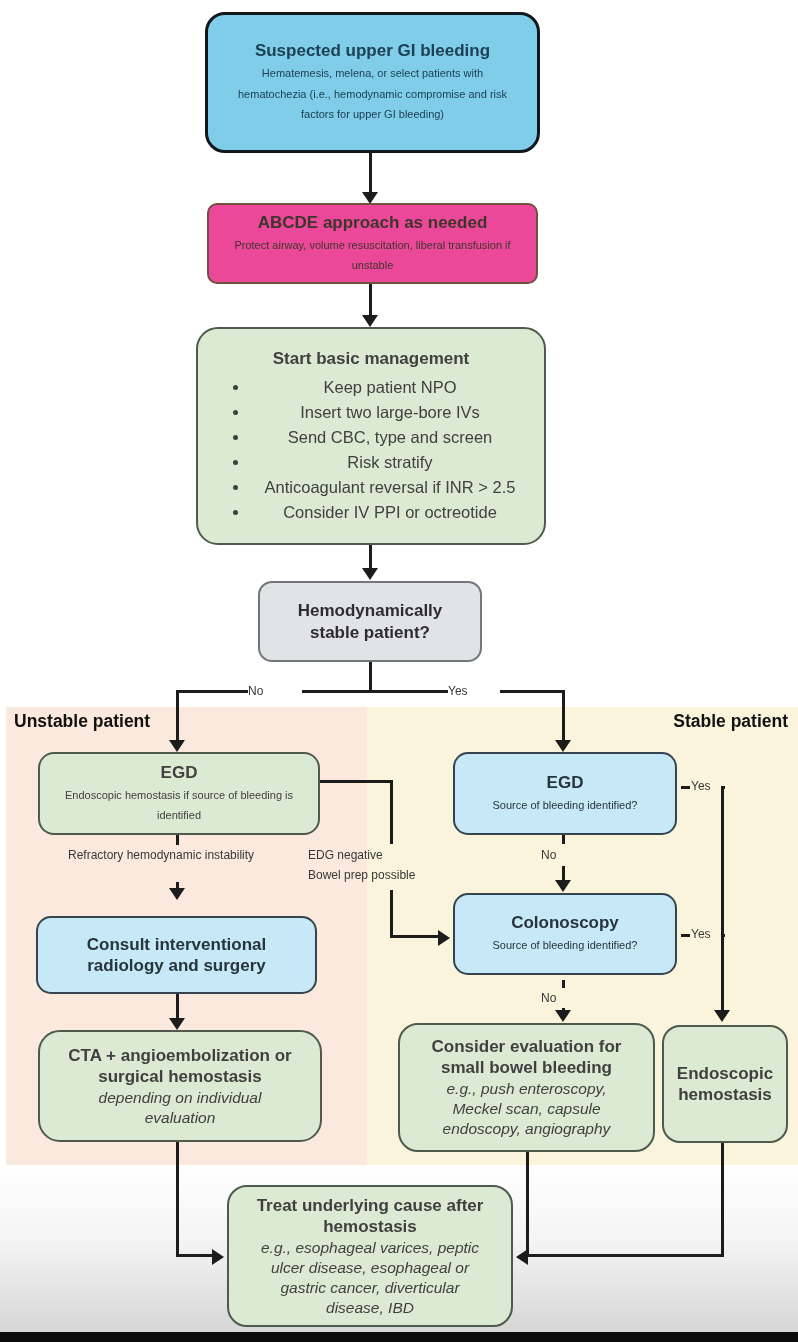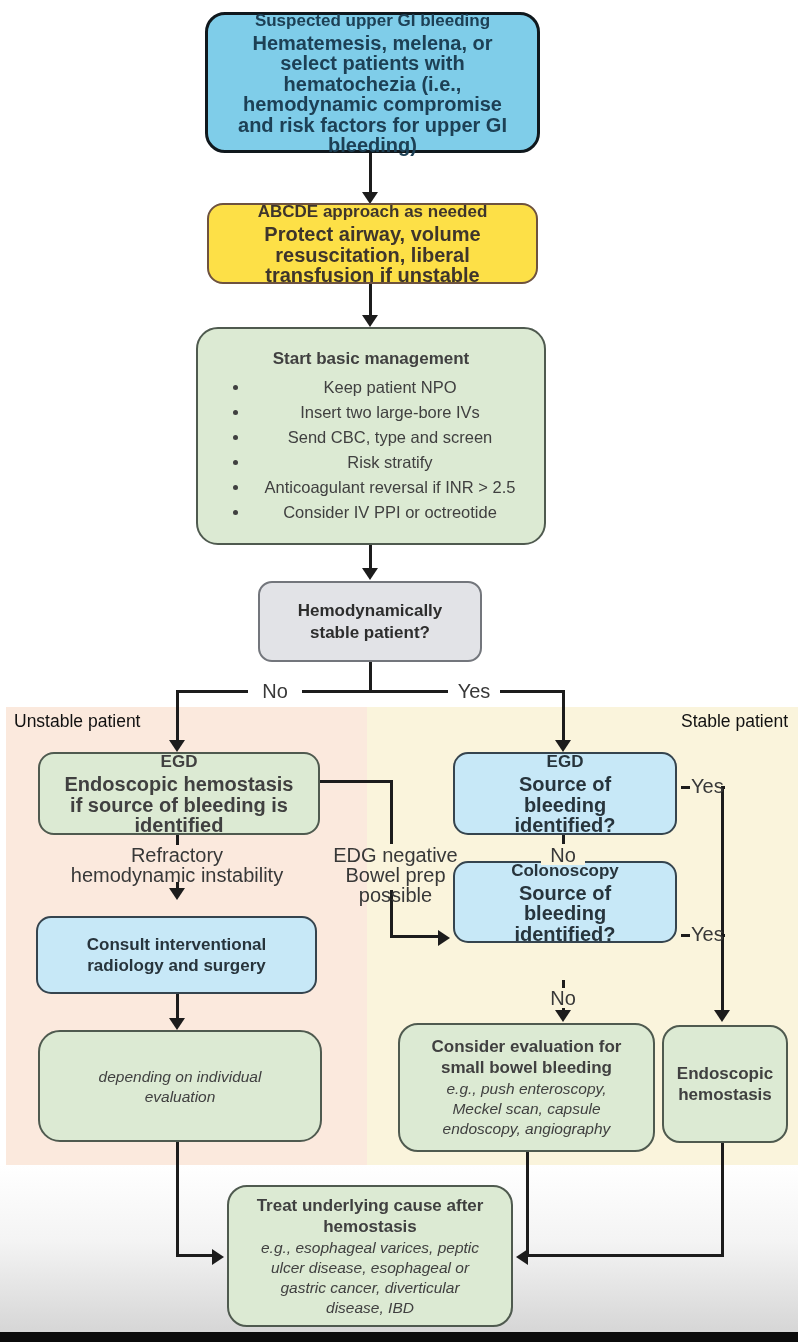--- a/index.html
+++ b/index.html
@@ -7,41 +7,41 @@
           font-family:"Liberation Sans", sans-serif;color:#333;}
   .region{position:absolute;}
   .region.pink{background:#fbe9dd;}
   .region.cream{background:#faf4dc;}
   .bottom-fade{position:absolute;left:0;top:1165px;width:798px;height:167px;
                background:linear-gradient(180deg,#ffffff 0%,#f4f4f4 45%,#d6d6d6 100%);}
   .bottom-bar{position:absolute;left:0;top:1332px;width:798px;height:10px;background:#0b0b0b;}
   .box{position:absolute;box-sizing:border-box;display:flex;flex-direction:column;
        justify-content:center;align-items:center;text-align:center;padding:6px 24px;z-index:3;}
   .c-topblue{background:#7fcde9;border:3.5px solid #10181d;border-radius:20px;color:#1d4055;}
-  .c-salmon{background:#fde047;border:2.5px solid #6e523f;border-radius:16px;color:#3e352c;}
+  .c-salmon{background:#ec4899;border:2.5px solid #6e523f;border-radius:10px;color:#3e352c;}
   .c-green{background:#dcead3;border:2.5px solid #4f5a4f;border-radius:22px;color:#404040;}
   .c-gray{background:#e2e3e7;border:2.5px solid #73767c;border-radius:14px;color:#2d2d2d;}
   .c-blue{background:#c7e8f7;border:2.5px solid #35444e;border-radius:15px;color:#27343c;}
   .btitle{font-weight:bold;font-size:17px;line-height:21px;}
-  .bbody{font-size:20px;line-height:20.5px;margin-top:2px;font-weight:bold;}
+  .bbody{font-size:11px;line-height:20.5px;margin-top:2px;}
   .bnote{font-style:italic;font-size:15.5px;line-height:20px;margin-top:1px;}
   .bullets{margin:6px 0 0 0;padding:0 0 0 38px;text-align:center;font-size:16.5px;line-height:25px;
            list-style:disc outside;align-self:stretch;}
   .vl{position:absolute;width:3px;background:#1c1c1c;z-index:2;}
   .hl{position:absolute;height:3px;background:#1c1c1c;z-index:2;}
   .ah-down{position:absolute;width:0;height:0;border-left:8px solid transparent;
            border-right:8px solid transparent;border-top:12px solid #1c1c1c;z-index:2;}
   .ah-right{position:absolute;width:0;height:0;border-top:8px solid transparent;
             border-bottom:8px solid transparent;border-left:12px solid #1c1c1c;z-index:2;}
   .ah-left{position:absolute;width:0;height:0;border-top:8px solid transparent;
            border-bottom:8px solid transparent;border-right:12px solid #1c1c1c;z-index:2;}
-  .elabel{position:absolute;font-size:20px;line-height:20px;color:#383838;text-align:center;z-index:4;}
+  .elabel{position:absolute;font-size:12px;line-height:20px;color:#383838;z-index:4;}
   .elabel.onwhite{background:#ffffff;}
   .elabel.oncream{background:#faf4dc;}
-  .region-label{position:absolute;font-weight:normal;font-size:17.5px;color:#111;z-index:4;}
+  .region-label{position:absolute;font-weight:bold;font-size:17.5px;color:#111;z-index:4;}
 </style>
 </head>
 <body>
 
 <div class="canvas">
 
   <div class="region pink" style="left:6px;top:707px;width:361px;height:458px;"></div>
   <div class="region cream" style="left:367px;top:707px;width:431px;height:460px;"></div>
   <div class="bottom-fade"></div>
   <div class="bottom-bar"></div>
@@ -140,29 +140,30 @@
   <div class="box c-green" style="left:38px;top:752px;width:282px;height:83px;border-radius:16px;">
     <div class="btitle">EGD</div>
     <div class="bbody">Endoscopic hemostasis if source of bleeding is identified</div>
   </div>
 
   <div class="box c-blue" style="left:36px;top:900px;width:281px;height:78px;margin-top:16px;">
     <div class="btitle">Consult interventional radiology and surgery</div>
   </div>
 
   <div class="box c-green" style="left:38px;top:1030px;width:284px;height:112px;">
+    <div class="btitle">CTA + angioembolization or surgical hemostasis</div>
     <div class="bnote">depending on individual evaluation</div>
   </div>
 
   <div class="box c-blue" style="left:453px;top:752px;width:224px;height:83px;">
     <div class="btitle">EGD</div>
     <div class="bbody">Source of bleeding identified?</div>
   </div>
 
-  <div class="box c-blue" style="left:453px;top:861px;width:224px;height:82px;">
+  <div class="box c-blue" style="left:453px;top:893px;width:224px;height:82px;">
     <div class="btitle">Colonoscopy</div>
     <div class="bbody">Source of bleeding identified?</div>
   </div>
 
   <div class="box c-green" style="left:398px;top:1023px;width:257px;height:129px;border-radius:20px;">
     <div class="btitle">Consider evaluation for small bowel bleeding</div>
     <div class="bnote">e.g., push enteroscopy, Meckel scan, capsule endoscopy, angiography</div>
   </div>
 
   <div class="box c-green" style="left:662px;top:1025px;width:126px;height:118px;border-radius:18px;">

